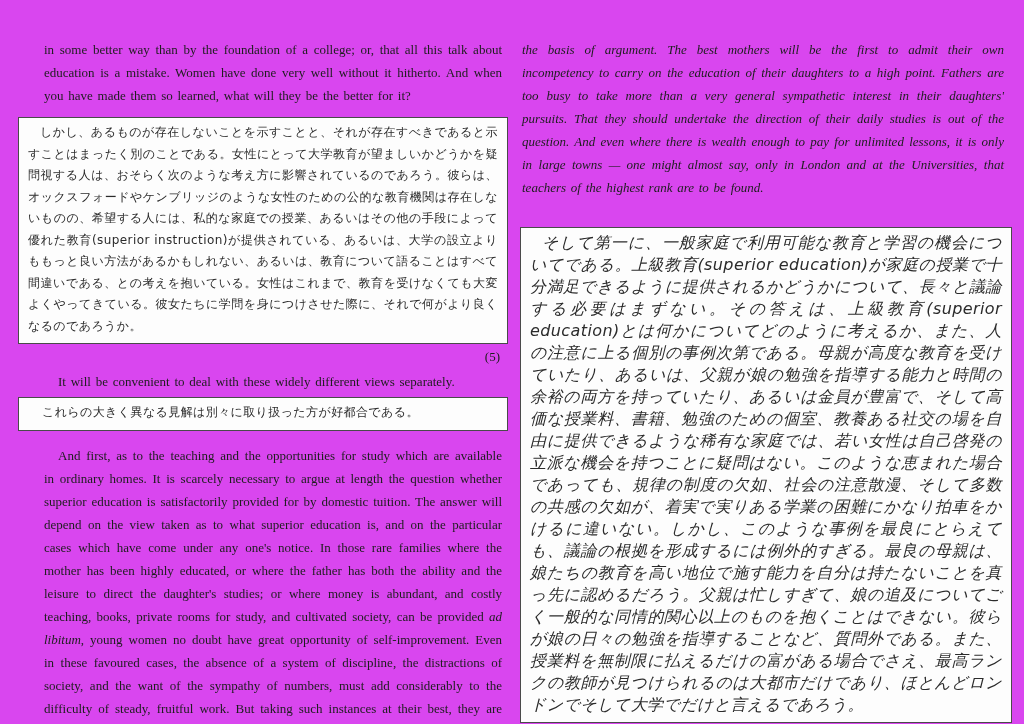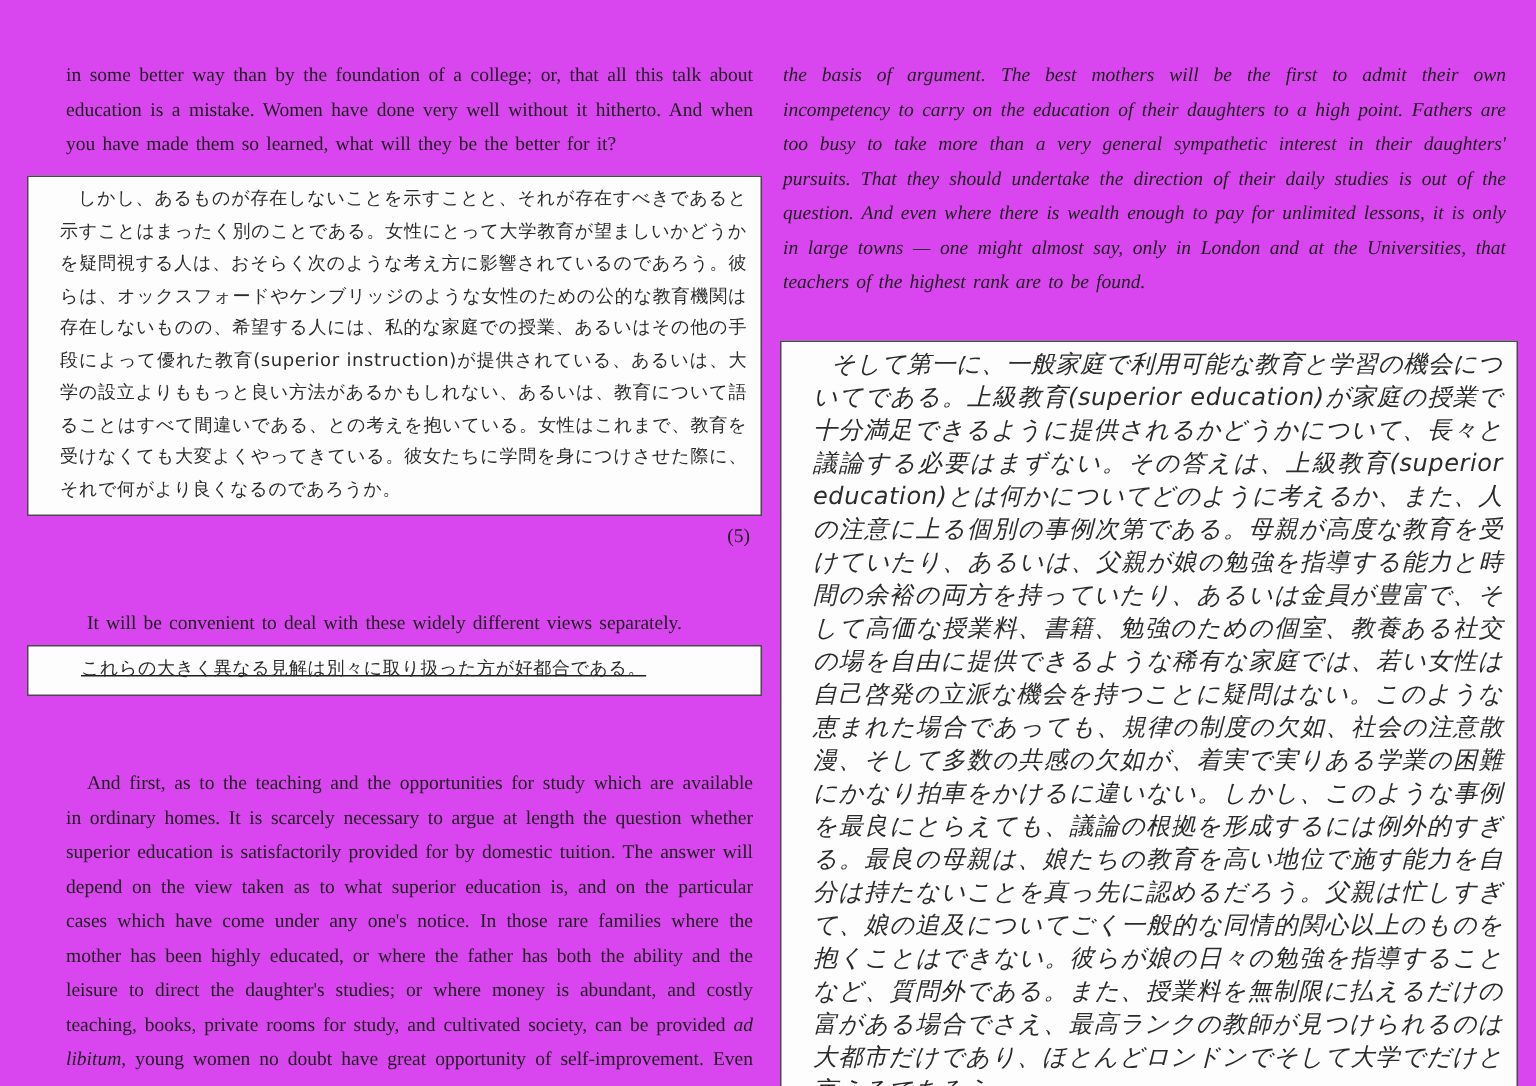--- a/index.html
+++ b/index.html
@@ -17,39 +17,39 @@
   .column-right { left: 520px; width: 492px; font-style: italic; }
 
   p.eng {
     margin: 0 6px 0 26px;
     font-size: 13px;
     line-height: 23px;
     text-align: justify;
     word-spacing: 1.5px;
   }
   .column-right p.eng { margin: 0 8px 0 2px; }
-  p.eng.indent { text-indent: 14px; margin-top: 33px; }
+  p.eng.indent { text-indent: 14px; }
 
   .jp-box {
     border: 1.5px solid #4a4a4a;
     margin-top: 10px;
-    padding: 4px 9px 6px 21px;
+    padding: 4px 9px 6px 9px;
     background: #fdfdfd;
   }
   .jp-box p {
     margin: 0;
     font-family: "DejaVu Sans", sans-serif;
     font-size: 12px;
     line-height: 21.5px;
     letter-spacing: 0.4px;
     text-align: justify;
     color: #2b2b2b;
     text-indent: 12px;
   }
-  .jp-box-single { margin-top: 4px; text-decoration: underline; }
+  .jp-box-single { margin-top: 4px; }
   .jp-box-single p { text-indent: 14px; }
 
   .page-marker {
     margin: 3px 8px 0 0;
     font-size: 13px;
     text-align: right;
     line-height: 20px;
   }
   .column-right .page-marker { margin-right: 55px; margin-top: 8px; }
 

